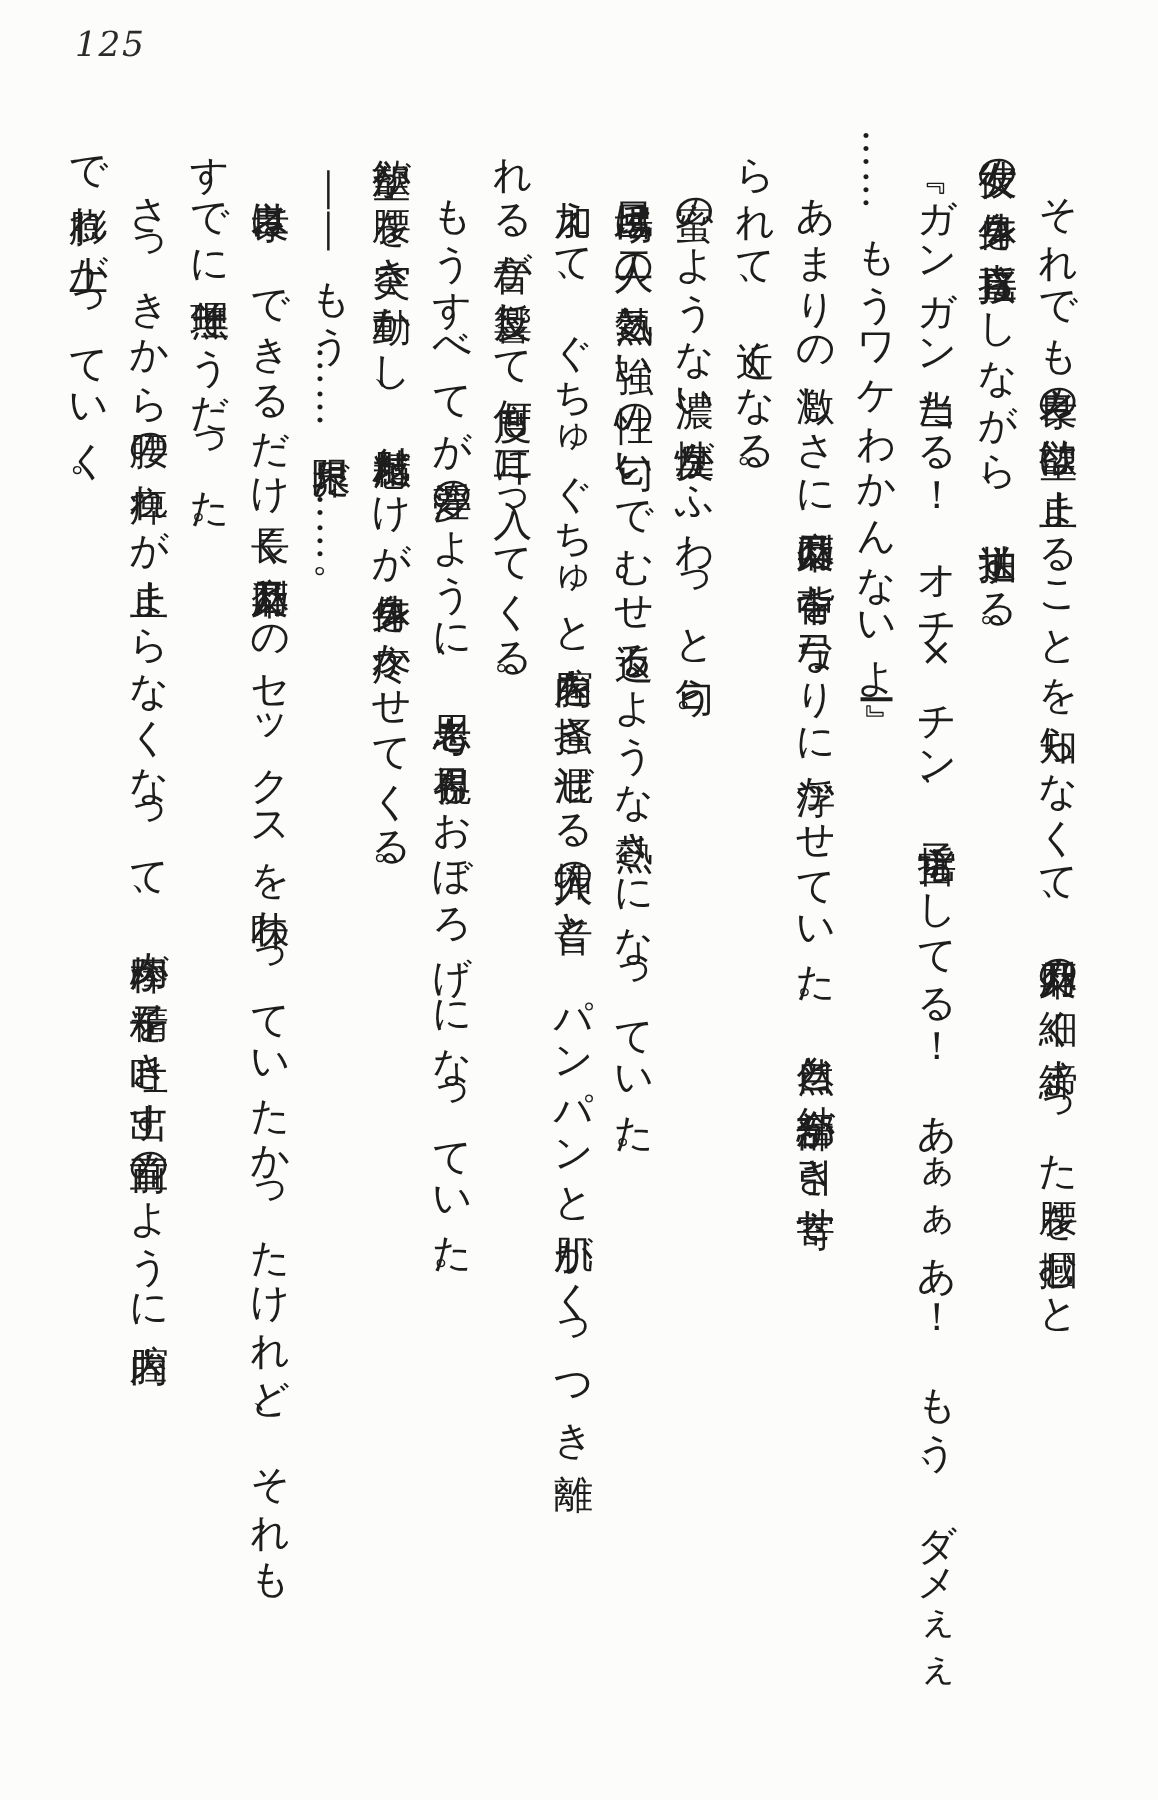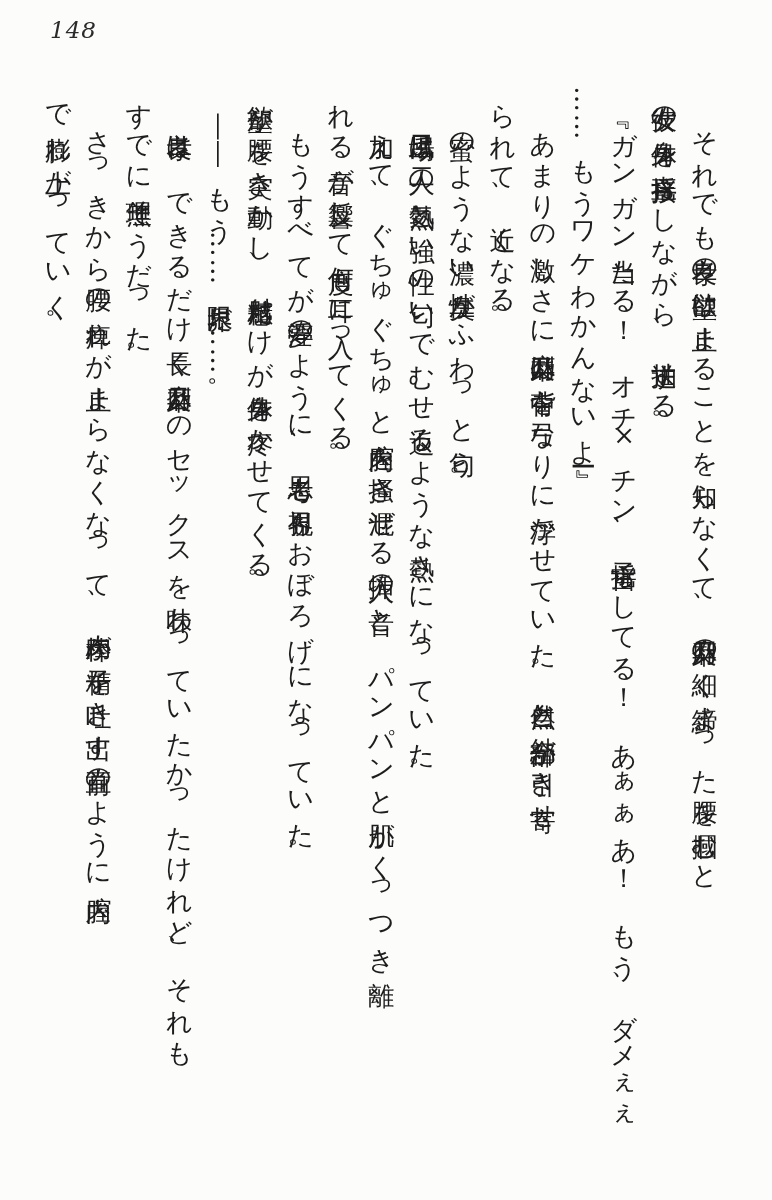--- a/index.html
+++ b/index.html
@@ -43,21 +43,21 @@
     margin: 0;
     padding: 0;
     white-space: nowrap;
   }
 </style>
 </head>
 <body>
 
 <div class="page">
 
-  <div class="page-number">148</div>
+  <div class="page-number">125</div>
 
   <div class="body-text">
     <p>　それでも良孝の欲望は止まることを知らなくて、麻梨乃の細く締まった腰を摑むと</p>
     <p>彼女の身体を直接揺らしながら、抽送する。</p>
     <p>　『ガンガン当たる！　オチ×チン、子宮揺らしてる！　あぁぁあ！　もう、ダメぇぇ</p>
     <p>……もうワケわかんないよー』</p>
     <p>　あまりの激しさに麻梨乃は背中を弓なりに浮かせていた。自然と結合部が引き寄せ</p>
     <p>られて、近くなる。</p>
     <p>　蜜のような濃い性臭がふわっと匂う。</p>
     <p>　風呂場は二人の熱気と強い性の匂いでむせ返るような熱さになっていた。</p>

